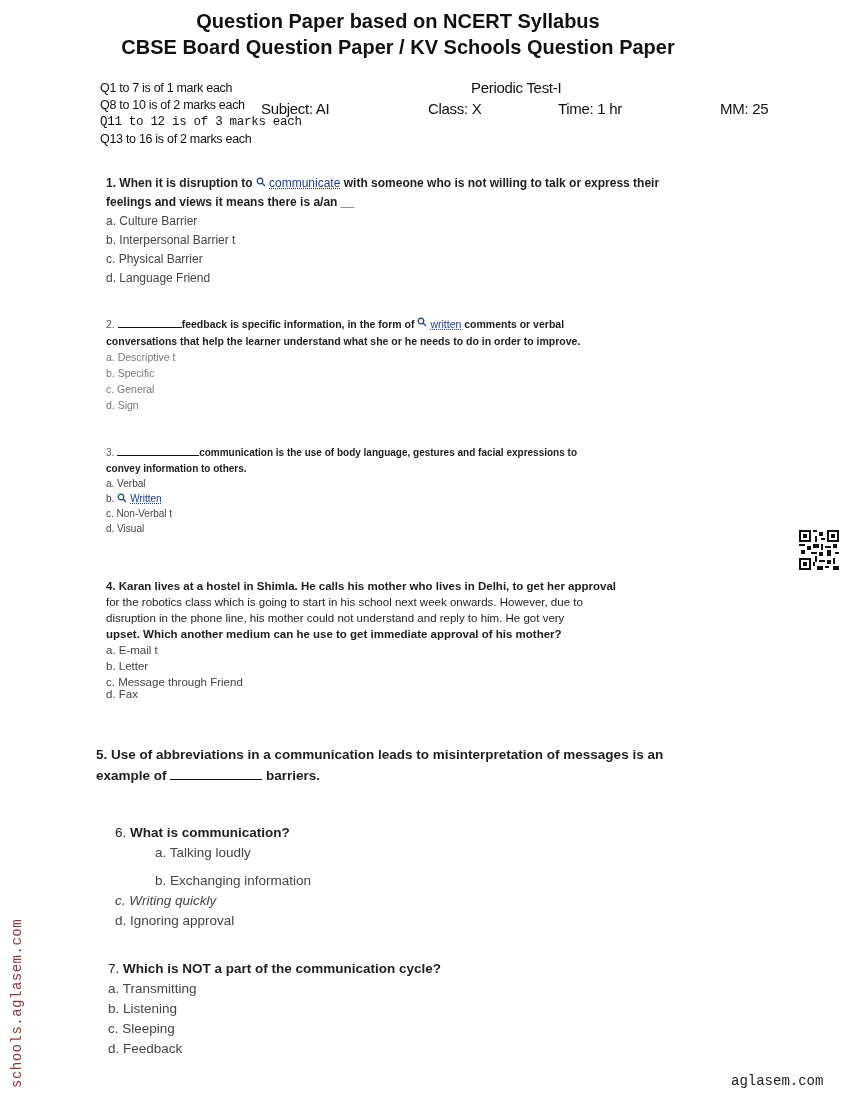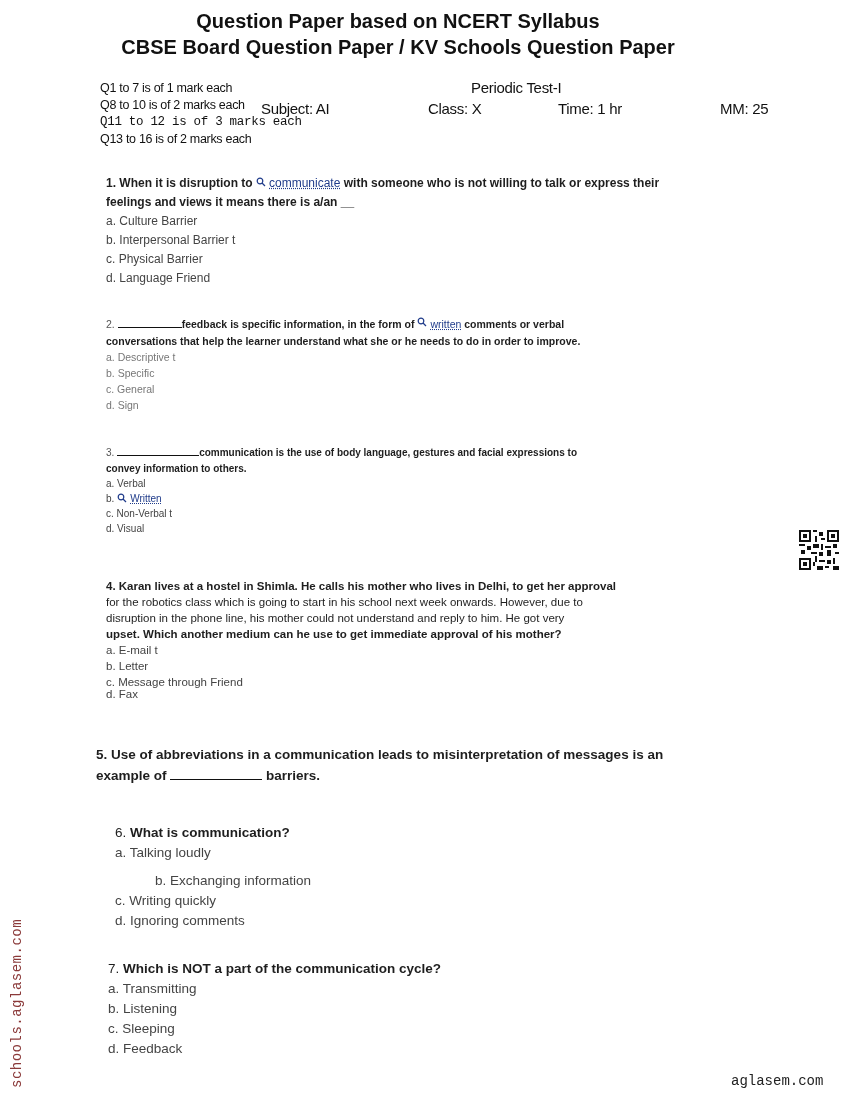--- a/index.html
+++ b/index.html
@@ -113,24 +113,24 @@
   <div class="stem" style="margin-top:6px;">
     <span>example of </span><span class="blank" style="width:92px;"></span><span> barriers.</span>
   </div>
 </div>
 
 <div class="abs q q-large" style="left:115px; top:825px;">
   <div>
     <span style="font-weight:normal;">6.</span>
     <span class="stem">What is communication?</span>
   </div>
-  <div class="opt" style="margin-top:5px;">a. Talking loudly</div>
+  <div class="opt" style="margin-top:5px;margin-left:40px;">a. Talking loudly</div>
   <div class="opt" style="margin-top:13px;padding-left:40px;">b. Exchanging information</div>
-  <div class="opt" style="margin-top:5px;">c. Writing quickly</div>
-  <div class="opt" style="margin-top:5px;">d. Ignoring comments</div>
+  <div class="opt" style="margin-top:5px;font-style:italic;">c. Writing quickly</div>
+  <div class="opt" style="margin-top:5px;">d. Ignoring approval</div>
 </div>
 
 <div class="abs q q-large" style="left:108px; top:961px;">
   <div>
     <span style="font-weight:normal;">7.</span>
     <span class="stem">Which is NOT a part of the communication cycle?</span>
   </div>
   <div class="opt" style="margin-top:5px;">a. Transmitting</div>
   <div class="opt" style="margin-top:5px;">b. Listening</div>
   <div class="opt" style="margin-top:5px;">c. Sleeping</div>

